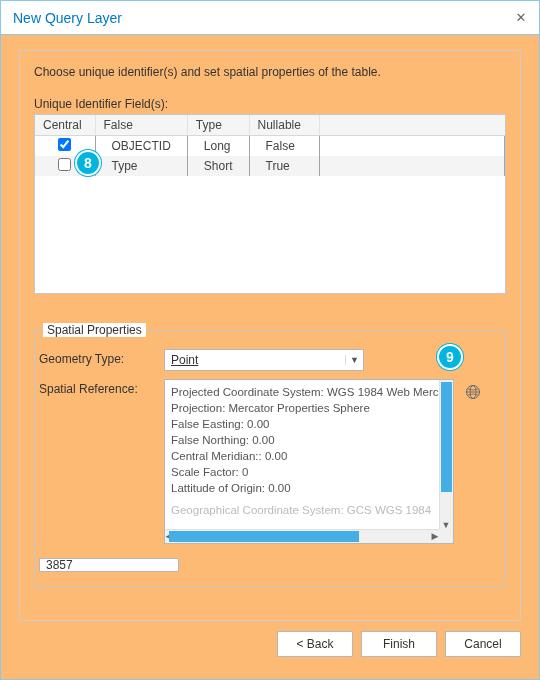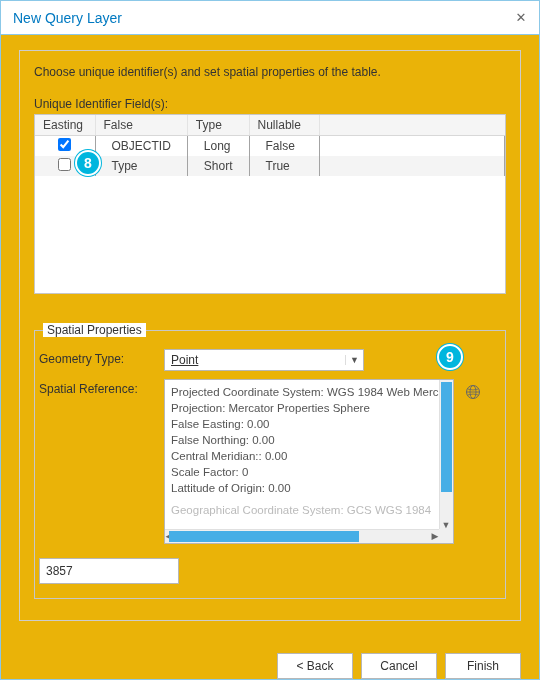--- a/index.html
+++ b/index.html
@@ -1,20 +1,20 @@
 <!DOCTYPE html>
 <html><head>
 <meta charset="utf-8">
 <style>
   * { box-sizing: border-box; font-family: "Segoe UI", Tahoma, sans-serif; }
   body { margin: 0; background: #fff; }
   .dialog {
     width: 540px; height: 680px;
     border: 1px solid #8bc8e8;
-    background: #eab308;
+    background: #fdba74;
     display: flex; flex-direction: column;
     position: relative;
   }
   .titlebar {
     height: 34px;
     border-bottom: 1px solid #8bc8e8;
     display: flex; align-items: center;
     padding: 0 10px 0 12px;
     background: #fff;
   }
@@ -135,27 +135,27 @@
     position: absolute; right: 0; bottom: 0;
     width: 14px; height: 14px; background: #f0f0f0;
   }
   .globe {
     width: 18px; height: 18px;
     margin-left: 10px; margin-top: 4px;
     display: inline-flex; align-items: center; justify-content: center;
     cursor: pointer;
   }
   .srid-input {
-    width: 140px; height: 26px;
+    width: 140px; height: 14px;
     border: 1px solid #b7b7b7;
     font-size: 12px; padding: 0 6px; color: #333;
   }
   .buttonbar {
     height: 48px;
-    display: flex; justify-content: flex-end; align-items: flex-end;
+    display: flex; justify-content: flex-end; align-items: flex-start;
     padding: 0 18px; gap: 8px;
   }
   .btn {
     min-width: 76px; height: 26px;
     border: 1px solid #b7b7b7;
     background: #fff;
     font-size: 12px; color: #333;
     cursor: pointer;
   }
   .callout {
@@ -182,21 +182,21 @@
   <div class="content">
     <div class="inner">
 
       <div class="instruction">Choose unique identifier(s) and set spatial properties of the table.</div>
 
       <div class="section-label">Unique Identifier Field(s):</div>
       <div class="table-wrap" style="position:relative;">
         <table class="idtable">
           <thead>
             <tr>
-              <th style="width:60px">Easting</th>
+              <th style="width:60px">Central</th>
               <th style="width:80px">False</th>
               <th style="width:60px">Type</th>
               <th style="width:70px">Nullable</th>
               <th></th>
             </tr>
           </thead>
           <tbody>
             <tr>
               <td class="chk"><input type="checkbox" checked="" style=""></td>
               <td>OBJECTID</td>
@@ -267,17 +267,17 @@
         <div class="row" style="margin-top:14px;">
           <input class="srid-input" value="3857" style="">
         </div>
       </div>
 
     </div>
   </div>
 
   <div class="buttonbar">
     <button class="btn">&lt; Back</button>
+    <button class="btn">Finish</button>
     <button class="btn">Cancel</button>
-    <button class="btn">Finish</button>
   </div>
 
 </div>
 
 </body></html>

